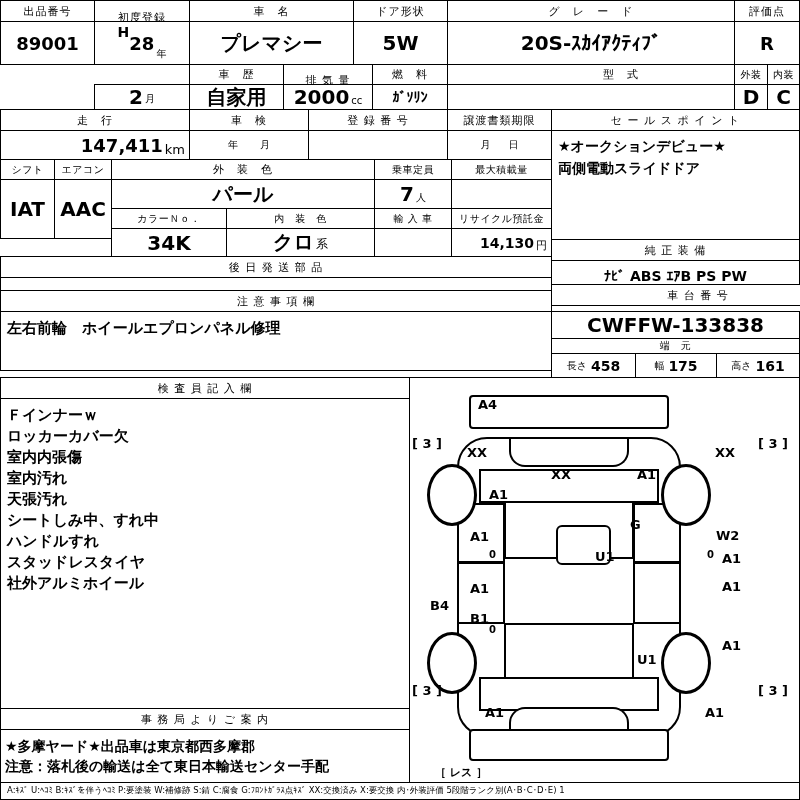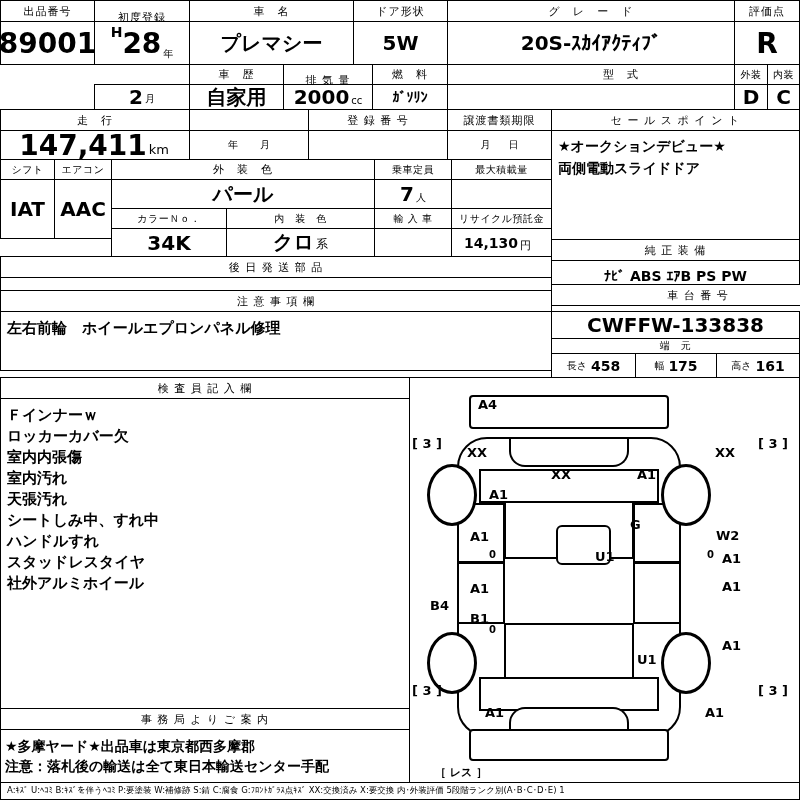--- a/index.html
+++ b/index.html
@@ -17,24 +17,24 @@
     border:1px solid #000;
     display:flex;
     align-items:center;
     justify-content:center;
     overflow:hidden;
     background:#fff;
   }
   .lbl { font-size:11px; letter-spacing:1px; }
   .lbl-sm { font-size:10px; letter-spacing:0.5px; }
   .val { font-size:20px; font-weight:bold; }
-  .val-lg { font-size:28px; font-weight:bold; }
+  .val-lg { font-size:18px; font-weight:bold; }
   .val-sm { font-size:14px; font-weight:bold; }
   .left { justify-content:flex-start; padding-left:6px; }
-  .right { justify-content:flex-end; padding-right:20px; }
+  .right { justify-content:flex-end; padding-right:4px; }
   .col { flex-direction:column; }
   .unit { font-size:10px; font-weight:normal; margin-left:2px; align-self:flex-end; padding-bottom:3px;}
   .sub { font-size:10px; font-weight:normal; }
   .notes { font-size:15px; font-weight:bold; line-height:21px; }
   .tiny { font-size:8.5px; }
   .footerbar { font-size:14px; font-weight:bold; line-height:20px; }
   .diagram { position:absolute; }
   .dg-box { position:absolute; border:2px solid #000; background:#fff; }
   .dg-txt { position:absolute; font-size:13px; font-weight:bold; }
   .dg-txt-sm { position:absolute; font-size:10px; font-weight:bold; }
@@ -80,20 +80,21 @@
   <div class="cell val" style="left:189px;top:84px;width:95px;height:26px">自家用</div>
   <div class="cell" style="left:283px;top:84px;width:90px;height:26px">
     <span class="val">2000</span>
     <span class="unit">cc</span>
   </div>
   <div class="cell val-sm" style="left:372px;top:84px;width:76px;height:26px">ｶﾞｿﾘﾝ</div>
   <div class="cell val" style="left:734px;top:84px;width:34px;height:26px">D</div>
   <div class="cell val" style="left:767px;top:84px;width:33px;height:26px">C</div>
 
   <div class="cell lbl" style="left:0;top:109px;width:190px;height:22px">走　行</div>
+  <div class="cell lbl" style="left:189px;top:109px;width:120px;height:22px">車　検</div>
   <div class="cell lbl" style="left:308px;top:109px;width:140px;height:22px">登 録 番 号</div>
   <div class="cell lbl" style="left:447px;top:109px;width:105px;height:22px">譲渡書類期限</div>
 
   <div class="cell lbl" style="left:551px;top:109px;width:249px;height:22px">セ ー ル ス ポ イ ン ト</div>
   <div class="cell col" style="left:551px;top:130px;width:249px;height:110px;align-items:flex-start;justify-content:flex-start;padding:4px 0 0 6px">
     <div class="val-sm" style="line-height:22px">★オークションデビュー★</div>
     <div class="val-sm" style="line-height:22px">両側電動スライドドア</div>
   </div>
 
   <div class="cell right" style="left:0;top:130px;width:190px;height:30px">

